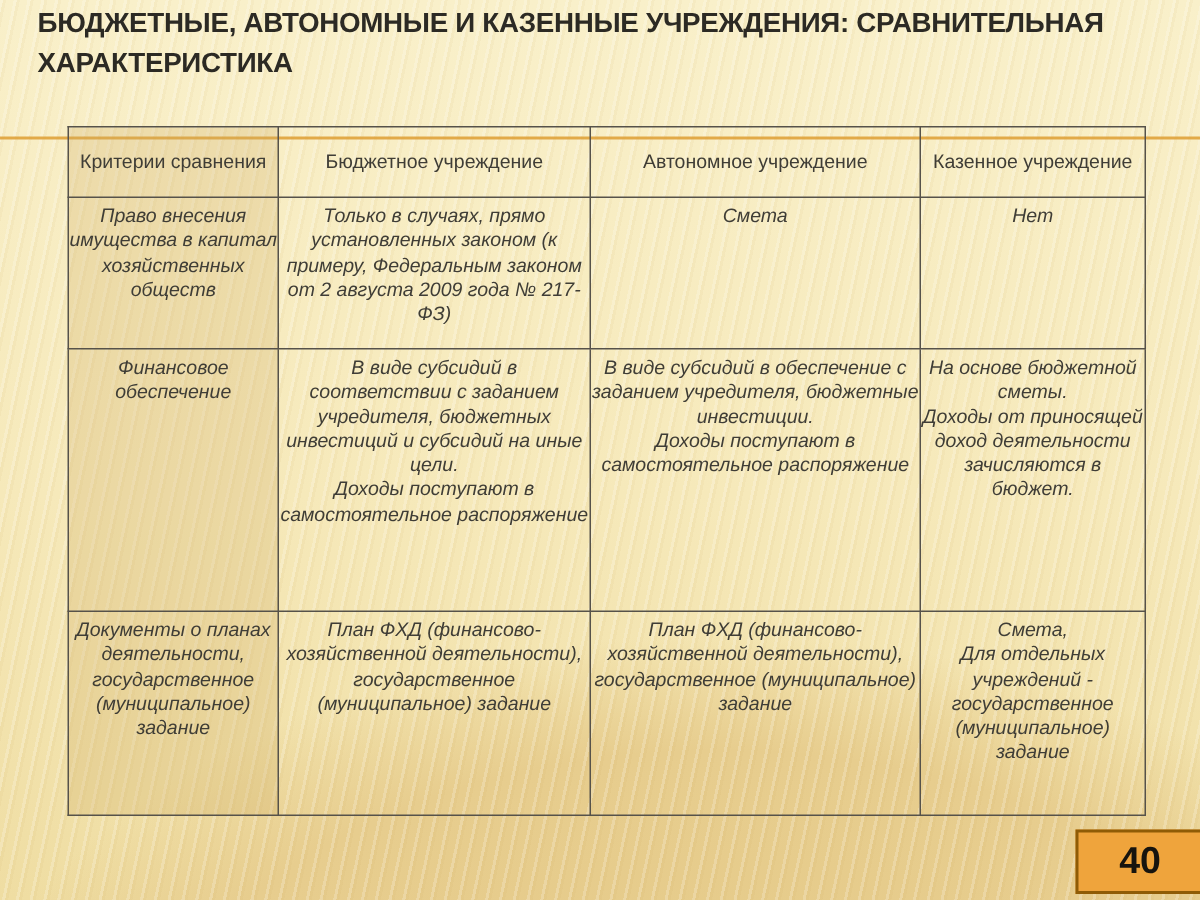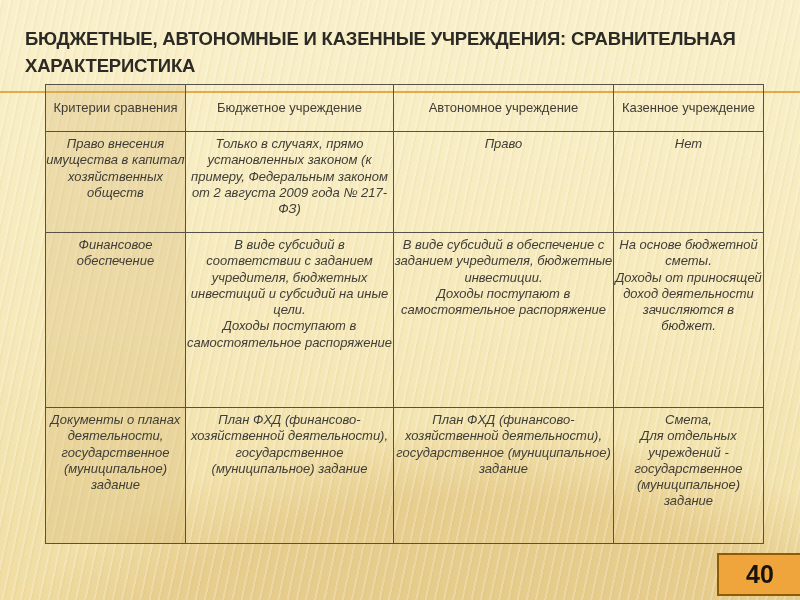--- a/index.html
+++ b/index.html
@@ -27,21 +27,21 @@
     left: 0; right: 0;
     top: 91px;
     height: 2px;
     background: #dfa23a;
     opacity: 0.9;
   }
 
   .slide-title {
     position: absolute;
     left: 25px;
-    top: 26px;
+    top: 2px;
     width: 740px;
     font-size: 18.5px;
     font-weight: bold;
     letter-spacing: -0.2px;
     line-height: 1.45;
     color: #2c2a24;
     white-space: pre-line;
     text-transform: uppercase;
   }
 
@@ -117,21 +117,21 @@
       <th class="col-criteria">Критерии сравнения</th>
       <th class="valign-top">Бюджетное учреждение</th>
       <th>Автономное учреждение</th>
       <th>Казенное учреждение</th>
     </tr>
   </thead>
   <tbody>
     <tr class="row-property">
       <td class="col-criteria">Право внесения имущества в капитал хозяйственных обществ</td>
       <td>Только в случаях, прямо установленных законом (к примеру, Федеральным законом от 2 августа 2009 года № 217-ФЗ)</td>
-      <td>Право</td>
+      <td>Смета</td>
       <td>Нет</td>
     </tr>
     <tr class="row-finance">
       <td class="col-criteria">Финансовое обеспечение</td>
       <td>В виде субсидий в соответствии с заданием учредителя, бюджетных инвестиций и субсидий на иные цели.
 Доходы поступают в самостоятельное распоряжение</td>
       <td>В виде субсидий в обеспечение с заданием учредителя, бюджетные инвестиции.
 Доходы поступают в самостоятельное распоряжение</td>
       <td>На основе бюджетной сметы.
 Доходы от приносящей доход деятельности зачисляются в бюджет.</td>

